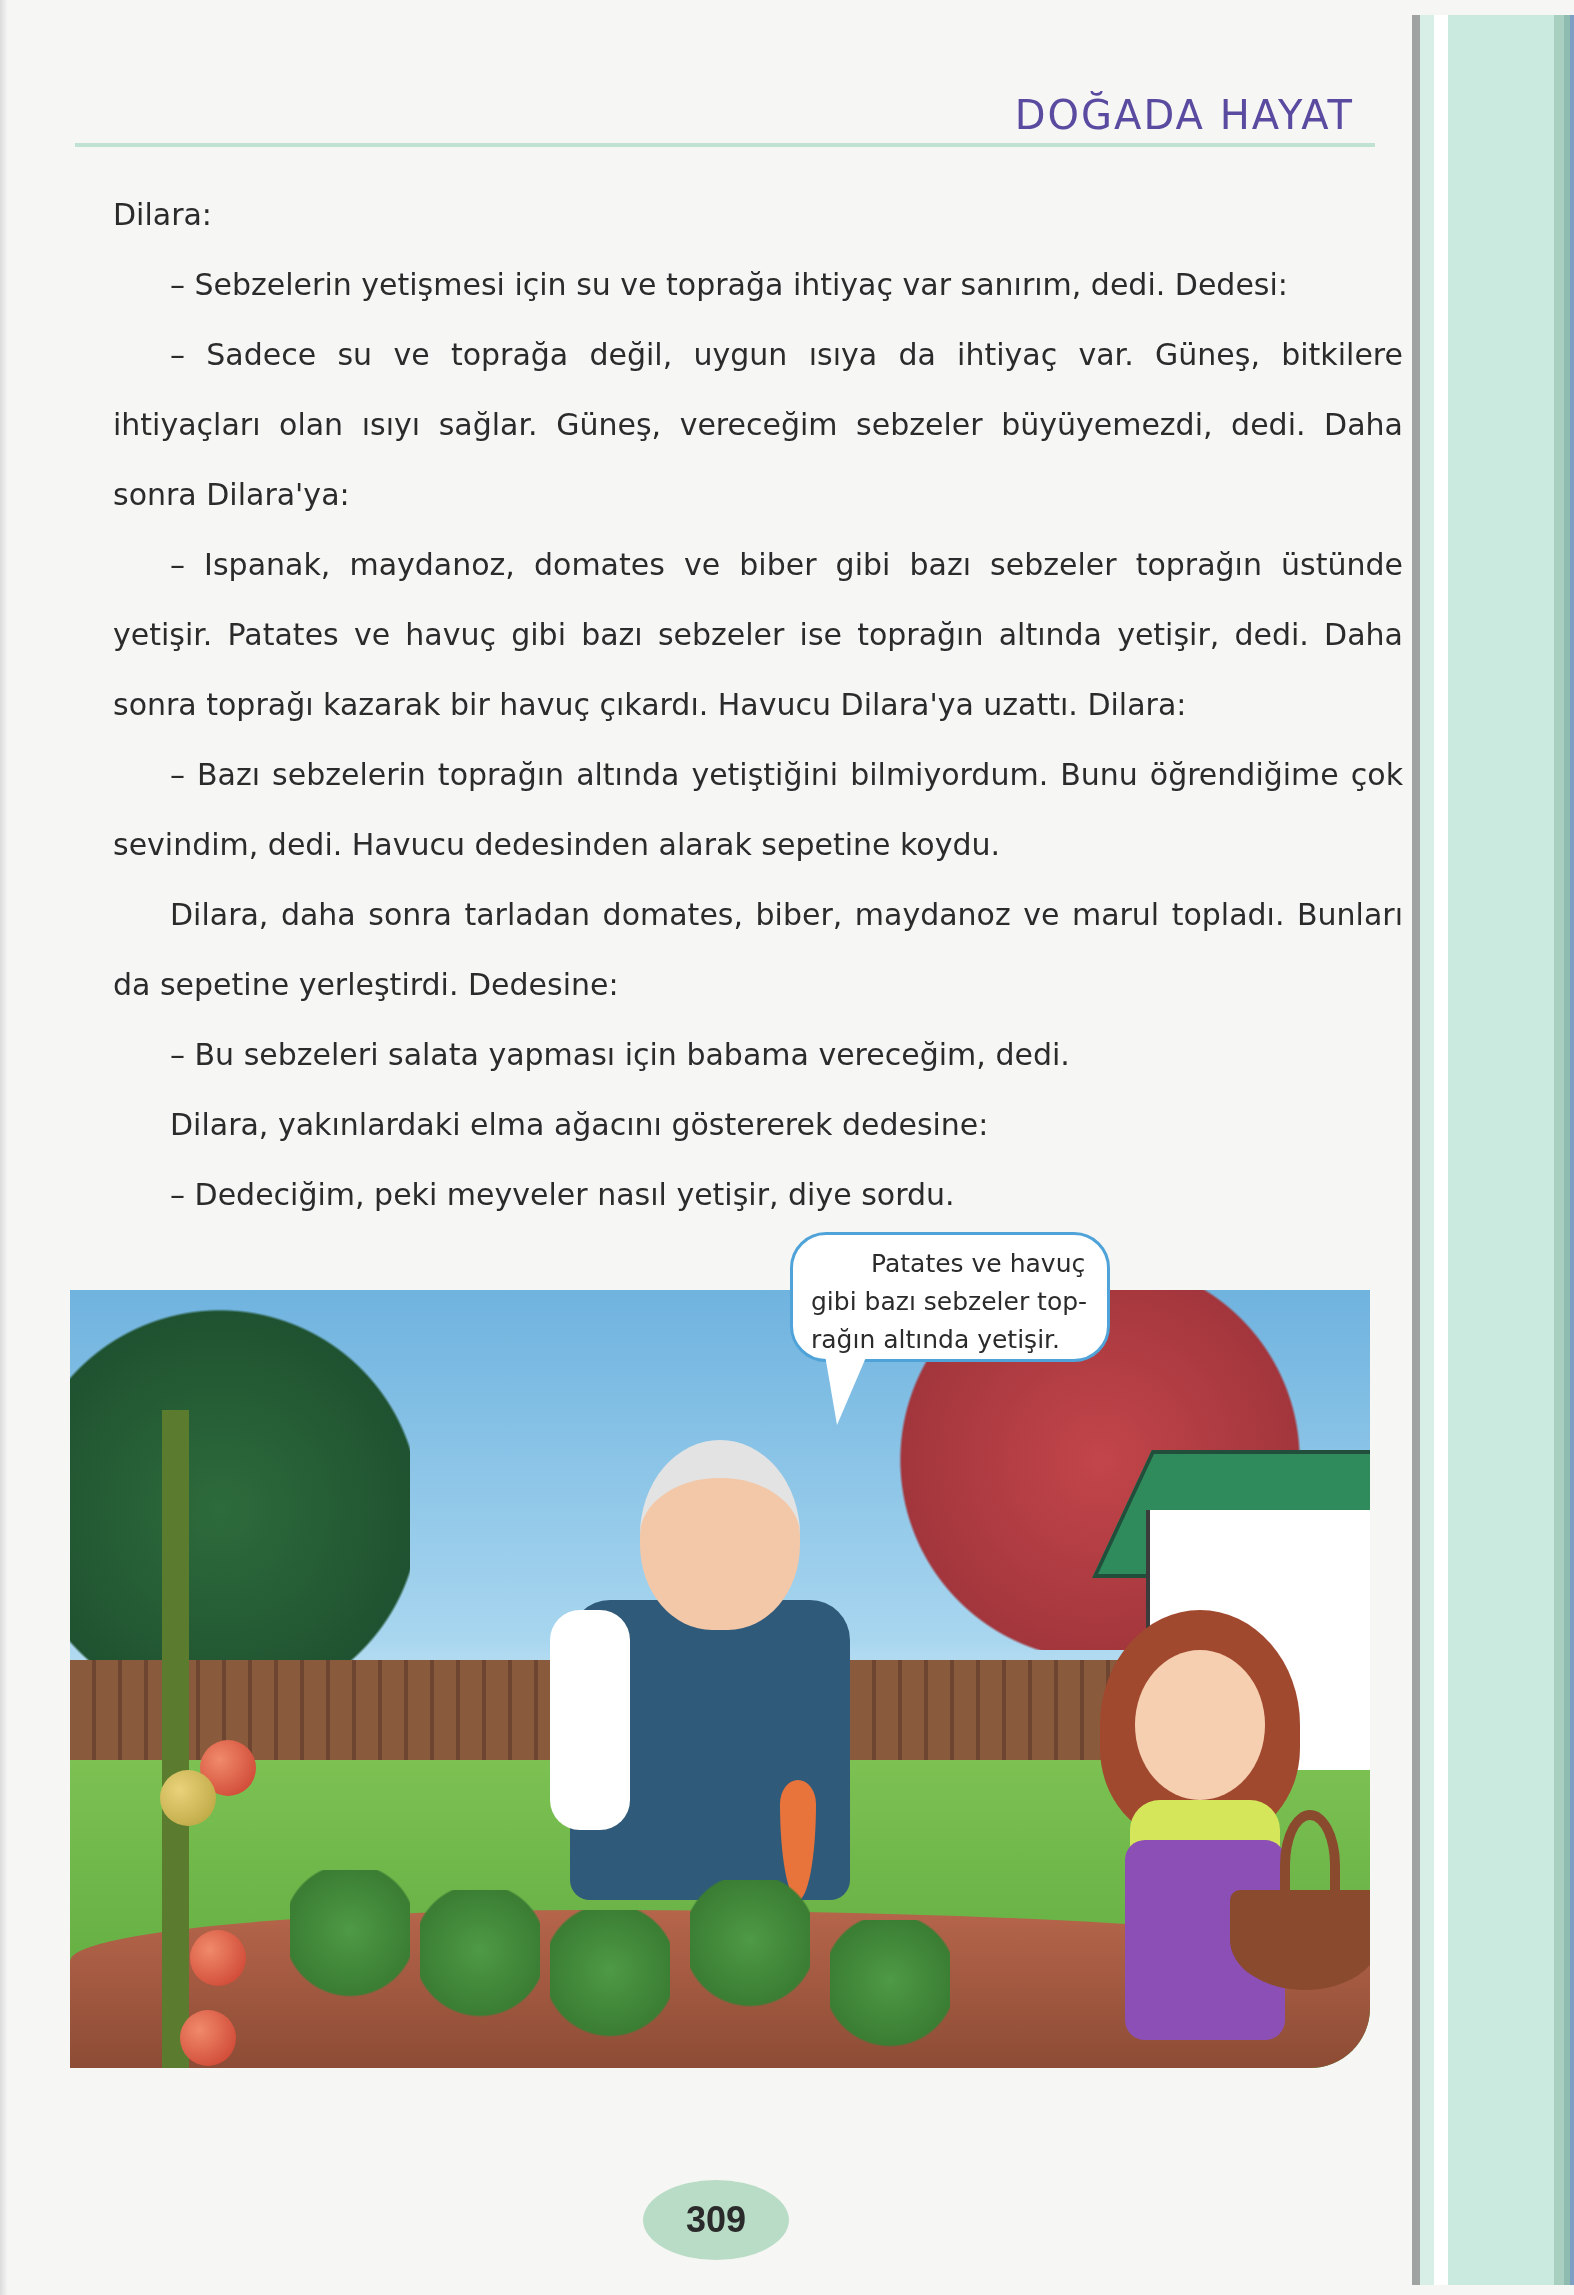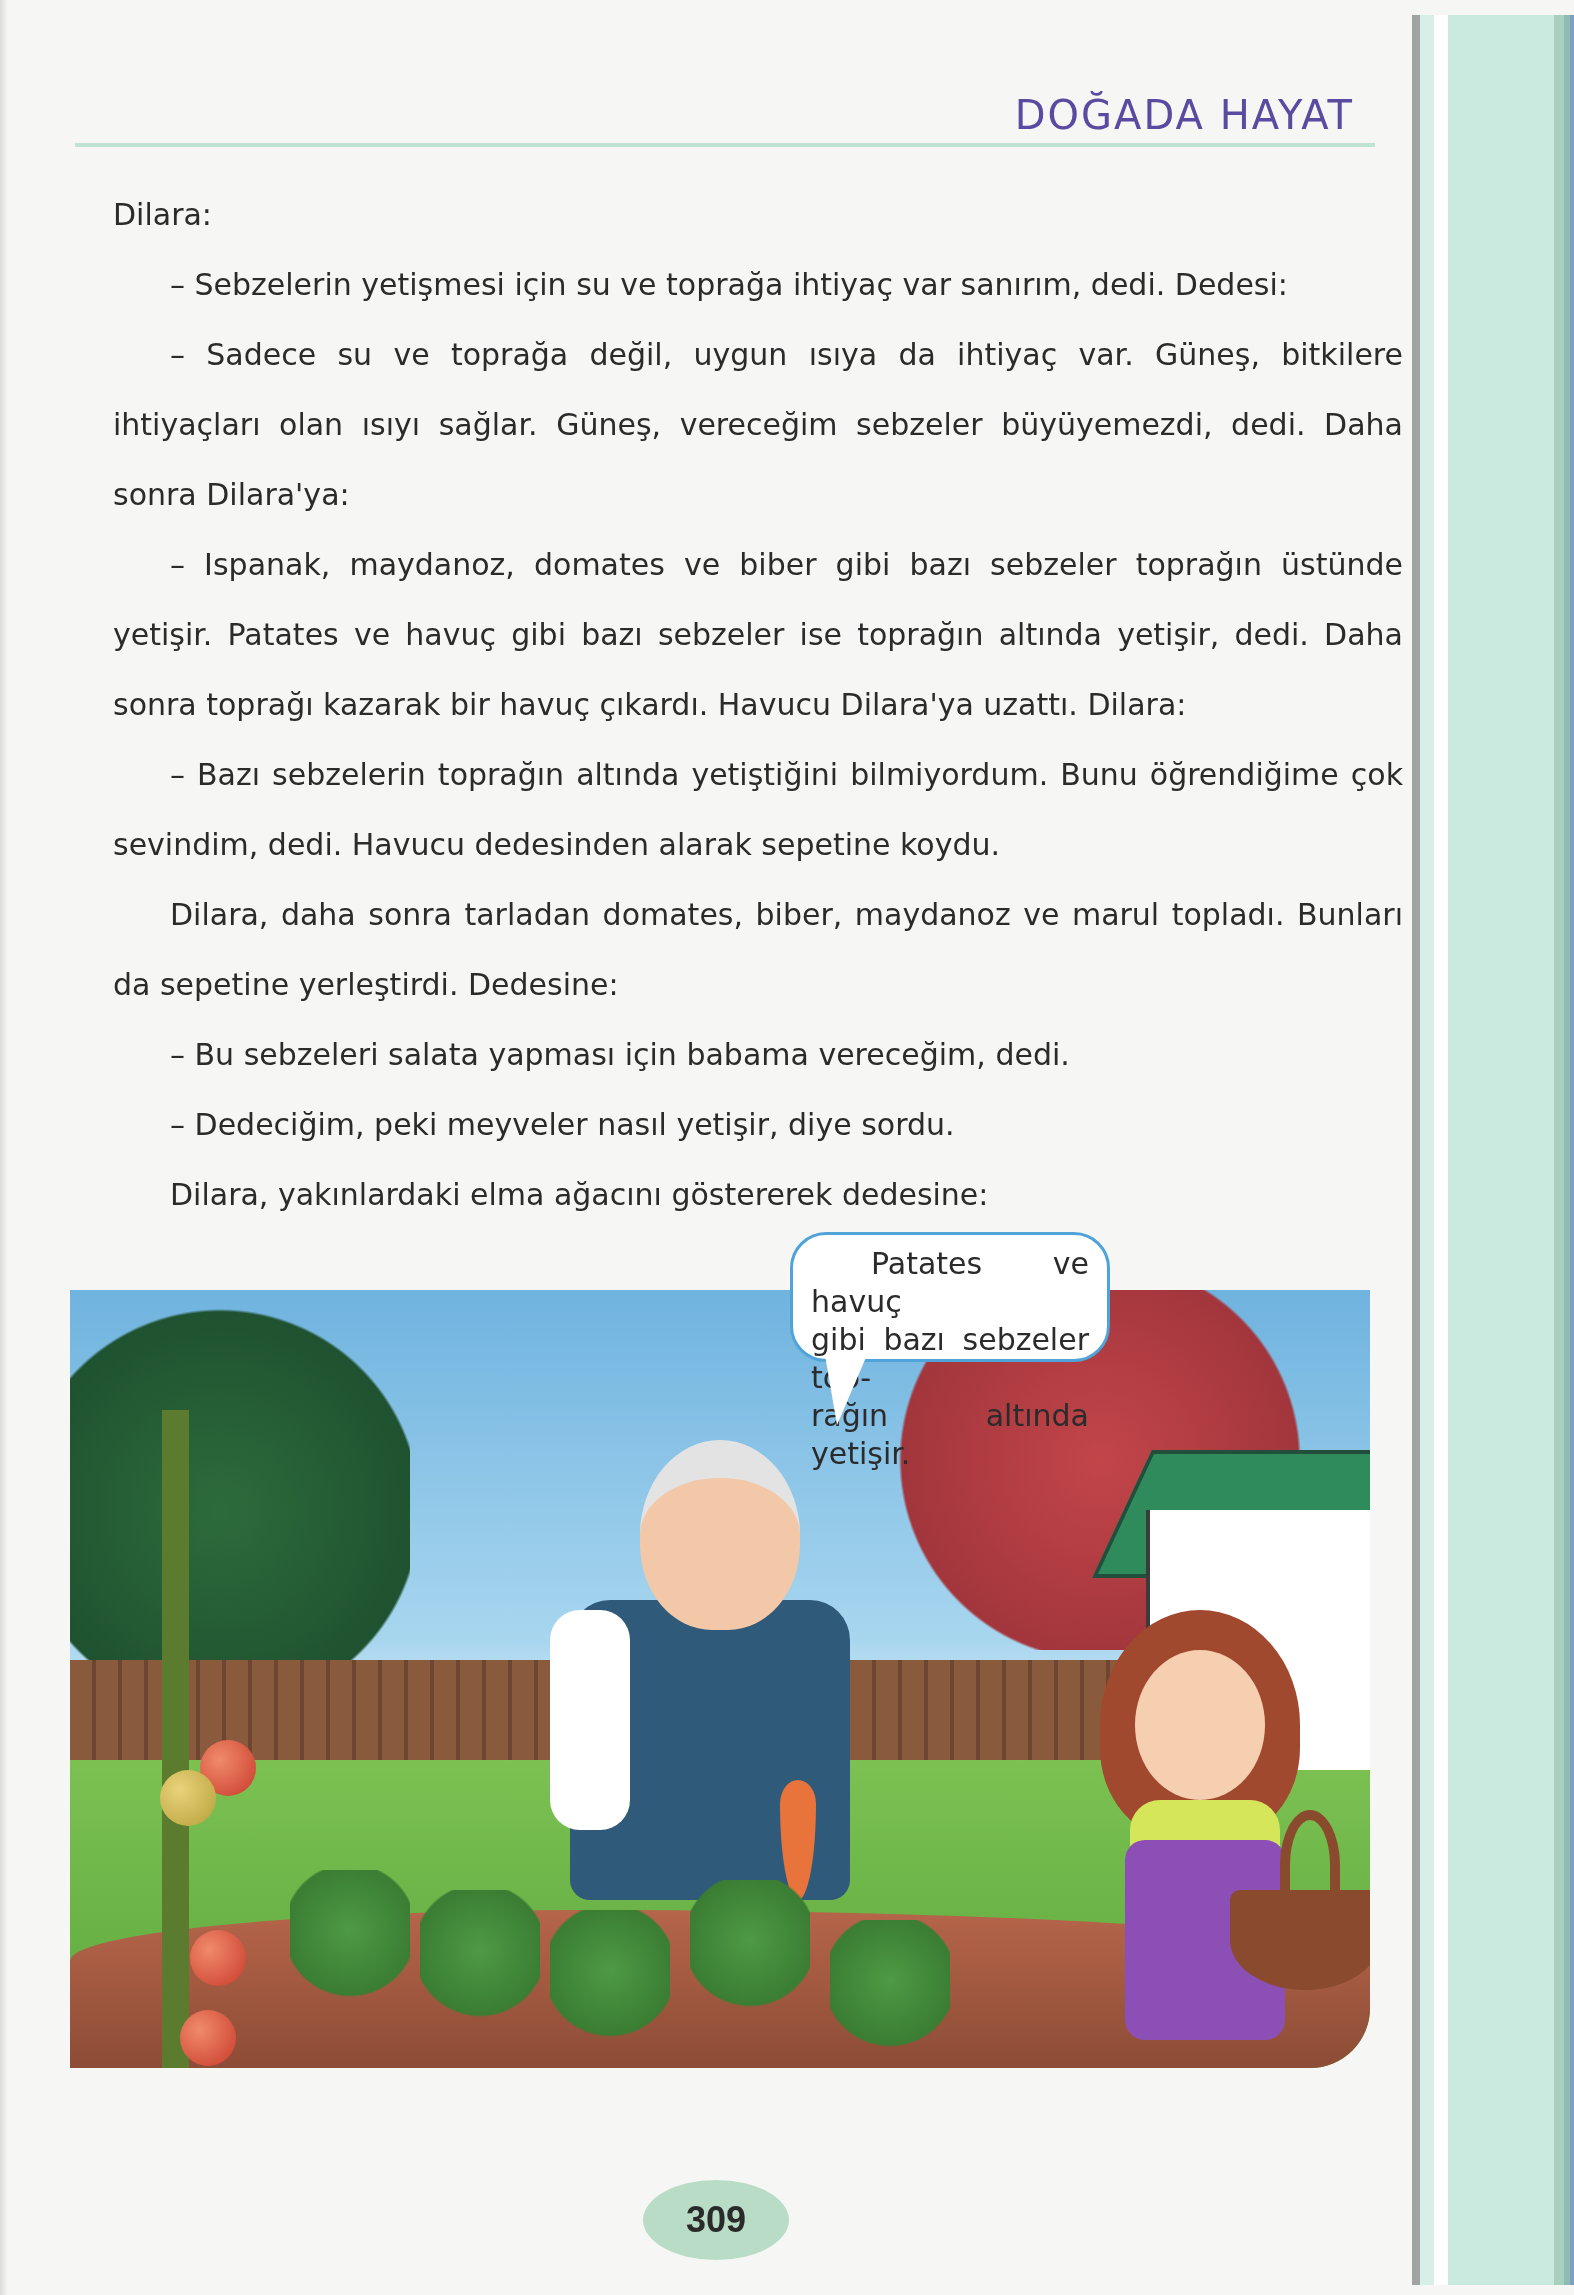--- a/index.html
+++ b/index.html
@@ -140,21 +140,21 @@
   }
   .tomato {
     position:absolute; width:56px; height:56px; border-radius:50%;
     background:radial-gradient(circle at 35% 35%,#f08a6a,#c93b2b);
   }
 
   .speech-bubble {
     position:absolute; left:790px; top:1232px; width:320px; height:130px;
     background:#ffffff; border:3px solid #4fa3d8; border-radius:36px;
     padding:10px 18px; box-sizing:border-box;
-    font-family:"DejaVu Sans", sans-serif; font-size:30px; line-height:38px;
+    font-family:"DejaVu Sans", sans-serif; font-size:25px; line-height:38px;
     color:#2b2b2b; text-align:justify; z-index:3;
   }
   .speech-bubble .first { text-indent:60px; display:block; }
   .bubble-tail {
     position:absolute; left:825px; top:1355px; width:0; height:0;
     border-left:12px solid transparent; border-right:30px solid transparent;
     border-top:70px solid #ffffff; z-index:4;
   }
 
   .page-number-badge {
@@ -186,22 +186,22 @@
 <div class="header-rule"></div>
 
 <div class="text-body">
   <p>Dilara:</p>
   <p class="indent">– Sebzelerin yetişmesi için su ve toprağa ihtiyaç var sanırım, dedi. Dedesi:</p>
   <p class="indent">– Sadece su ve toprağa değil, uygun ısıya da ihtiyaç var. Güneş, bitkilere ihtiyaçları olan ısıyı sağlar. Güneş, vereceğim sebzeler büyüyemezdi, dedi. Daha sonra Dilara'ya:</p>
   <p class="indent">– Ispanak, maydanoz, domates ve biber gibi bazı sebzeler toprağın üstünde yetişir. Patates ve havuç gibi bazı sebzeler ise toprağın altında yetişir, dedi. Daha sonra toprağı kazarak bir havuç çıkardı. Havucu Dilara'ya uzattı. Dilara:</p>
   <p class="indent">– Bazı sebzelerin toprağın altında yetiştiğini bilmiyordum. Bunu öğrendiğime çok sevindim, dedi. Havucu dedesinden alarak sepetine koydu.</p>
   <p class="indent">Dilara, daha sonra tarladan domates, biber, maydanoz ve marul topladı. Bunları da sepetine yerleştirdi. Dedesine:</p>
   <p class="indent">– Bu sebzeleri salata yapması için babama vereceğim, dedi.</p>
+  <p class="indent">Dilara, yakınlardaki elma ağacını göstererek dedesine:</p>
   <p class="indent">– Dedeciğim, peki meyveler nasıl yetişir, diye sordu.</p>
-  <p class="indent">Dilara, yakınlardaki elma ağacını göstererek dedesine:</p>
 </div>
 
 <div class="illustration">
   <div class="ill-tree-right"></div>
   <div class="ill-tree-left"></div>
   <div class="ill-fence"></div>
   <div class="ill-grass"></div>
   <div class="ill-roof"></div>
   <div class="ill-house"></div>
   <div class="ill-soil"></div>

